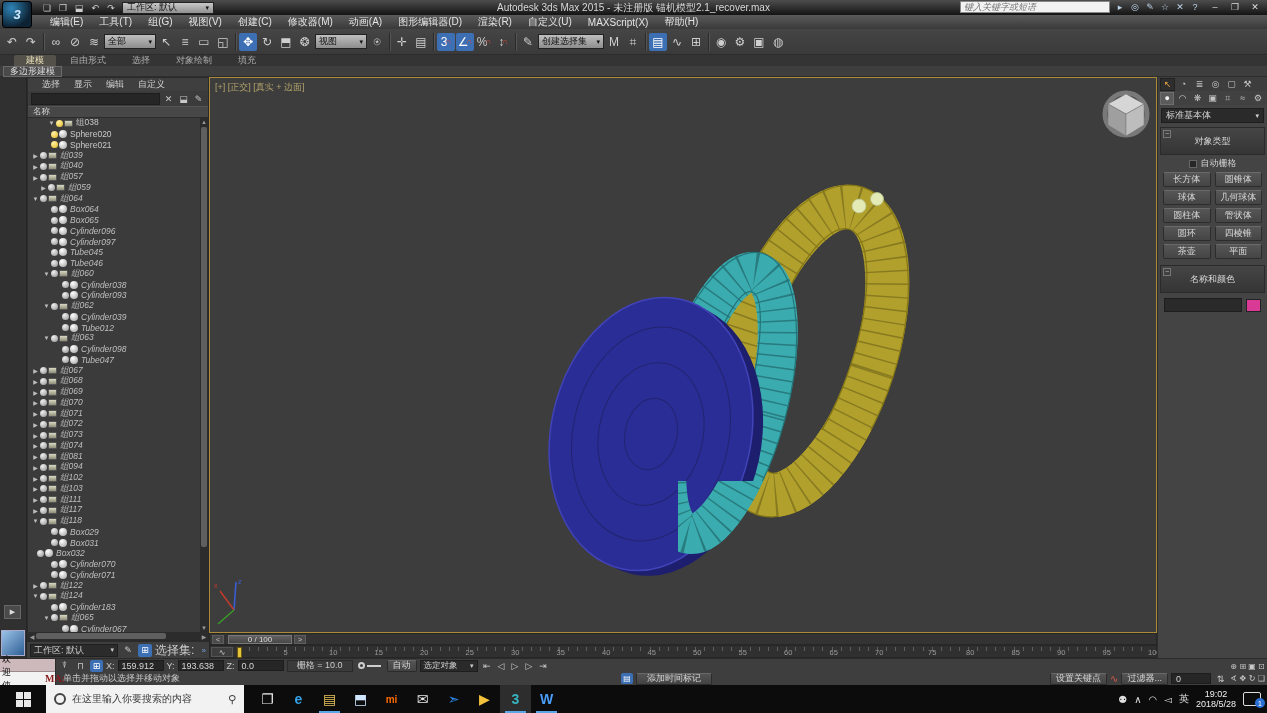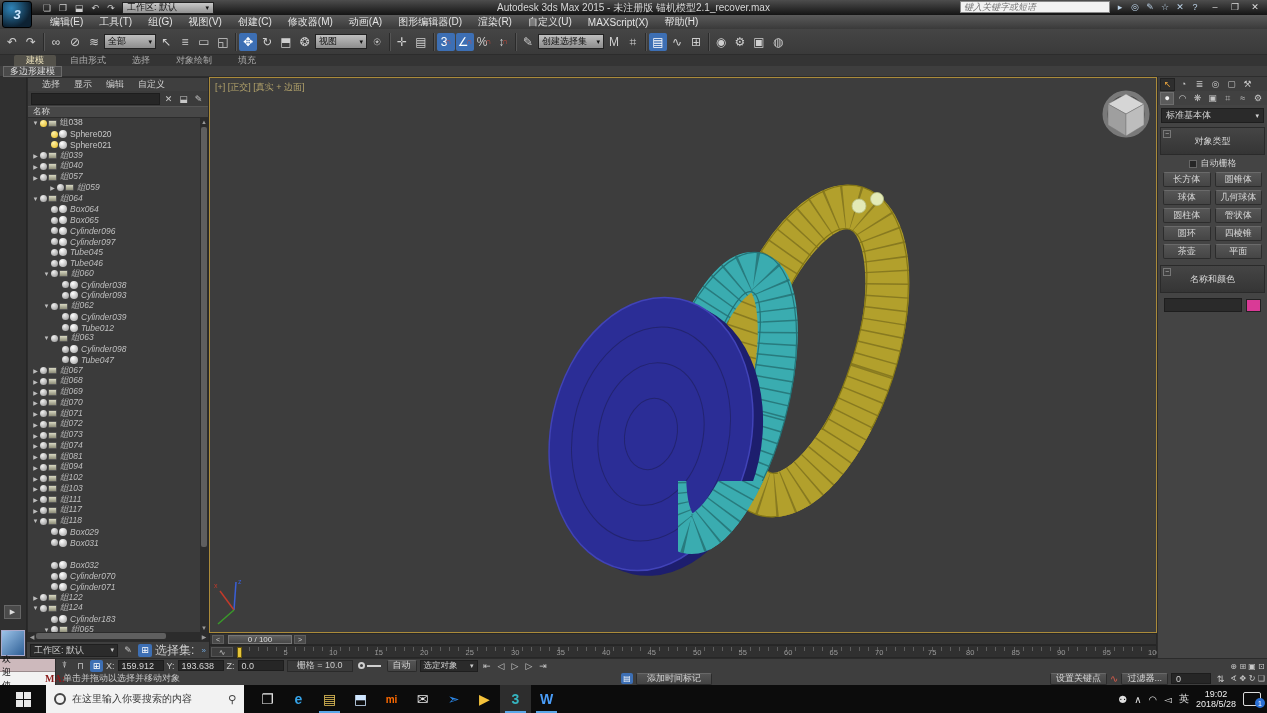--- a/index.html
+++ b/index.html
@@ -319,21 +319,21 @@
       <input placeholder="" style="">
       <span class="eicon">✕</span>
       <span class="eicon">⬓</span>
       <span class="eicon">✎</span>
     </div>
     <div class="ehdr">
       <span>名称</span>
     </div>
     <div class="treewrap">
       <div class="tree" id="scenetree">
-          <div class="trow" style="padding-left: 3px;">
+          <div class="trow" style="padding-left: 19px;">
             <span class="texp">▼</span>
             <span class="tbulb on"></span>
             <span class="tico g"></span>
             <span class="lbl">组038</span>
           </div>
           <div class="trow" style="padding-left: 14px;">
             <span class="texp"></span>
             <span class="tbulb on"></span>
             <span class="tico o"></span>
             <span class="lbl">Sphere020</span>
@@ -355,21 +355,21 @@
             <span class="tbulb off"></span>
             <span class="tico g"></span>
             <span class="lbl it">组040</span>
           </div>
           <div class="trow" style="padding-left: 3px;">
             <span class="texp">▶</span>
             <span class="tbulb off"></span>
             <span class="tico g"></span>
             <span class="lbl it">组057</span>
           </div>
-          <div class="trow" style="padding-left: 20px;">
+          <div class="trow" style="padding-left: 11px;">
             <span class="texp">▶</span>
             <span class="tbulb off"></span>
             <span class="tico g"></span>
             <span class="lbl it">组059</span>
           </div>
           <div class="trow" style="padding-left: 3px;">
             <span class="texp">▼</span>
             <span class="tbulb off"></span>
             <span class="tico g"></span>
             <span class="lbl it">组064</span>
@@ -559,21 +559,21 @@
             <span class="tbulb off"></span>
             <span class="tico o"></span>
             <span class="lbl it">Box029</span>
           </div>
           <div class="trow" style="padding-left: 14px;">
             <span class="texp"></span>
             <span class="tbulb off"></span>
             <span class="tico o"></span>
             <span class="lbl it">Box031</span>
           </div>
-          <div class="trow" style="padding-left: 14px; margin-top: 12px;">
+          <div class="trow" style="">
             <span class="texp"></span>
             <span class="tbulb off"></span>
             <span class="tico o"></span>
             <span class="lbl it">Box032</span>
           </div>
           <div class="trow" style="padding-left: 14px;">
             <span class="texp"></span>
             <span class="tbulb off"></span>
             <span class="tico o"></span>
             <span class="lbl it">Cylinder070</span>

